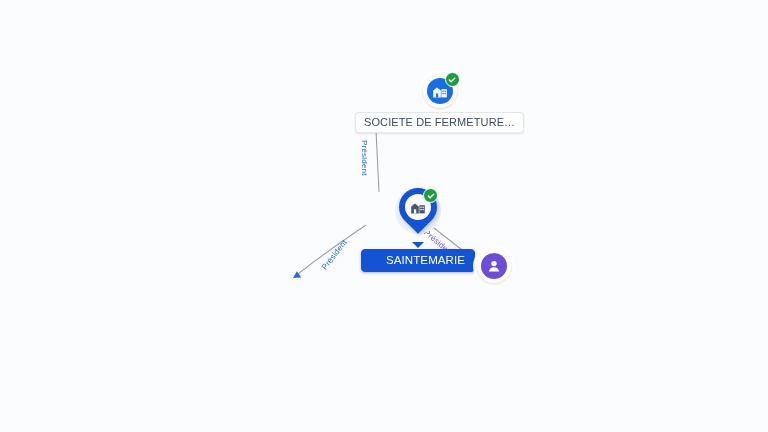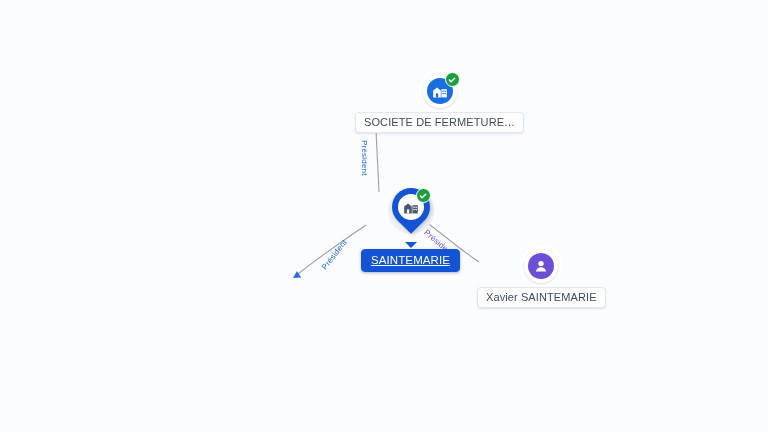--- a/index.html
+++ b/index.html
@@ -136,23 +136,22 @@
     line-height: 12px;
     color: #3d4a66;
     white-space: nowrap;
     letter-spacing: 0.1px;
   }
   .node-label.selected {
     background: #1454d4;
     border-color: #1454d4;
     color: #ffffff;
     font-size: 11.5px;
-    padding: 4px 9px 5px 9px;
+    padding: 4px 9px 5px 24px;
     box-shadow: 0 1px 3px rgba(20,50,120,0.35);
-    text-decoration: underline;
   }
   .label-notch {
     width: 0; height: 0;
     border-left: 6px solid transparent;
     border-right: 6px solid transparent;
     border-top: 6px solid #1454d4;
     margin-bottom: -3px;
     position: relative;
     z-index: 2;
   }
@@ -269,16 +268,15 @@
 
   <div class="node" id="node-xavier">
     <div class="node-circle">
       <div class="disc person">
         <svg width="16" height="16" viewBox="0 0 16 16" xmlns="http://www.w3.org/2000/svg">
           <circle cx="8" cy="5.6" r="2.7" fill="#ffffff"></circle>
           <path d="M2.9 13.6 C3.4 10.5 5.5 9.2 8 9.2 C10.5 9.2 12.6 10.5 13.1 13.6 Z" fill="#ffffff"></path>
         </svg>
       </div>
     </div>
-    <div class="node-label">Xavier SAINTEMARIE</div>
   </div>
 
 </div>
 
 </body></html>

